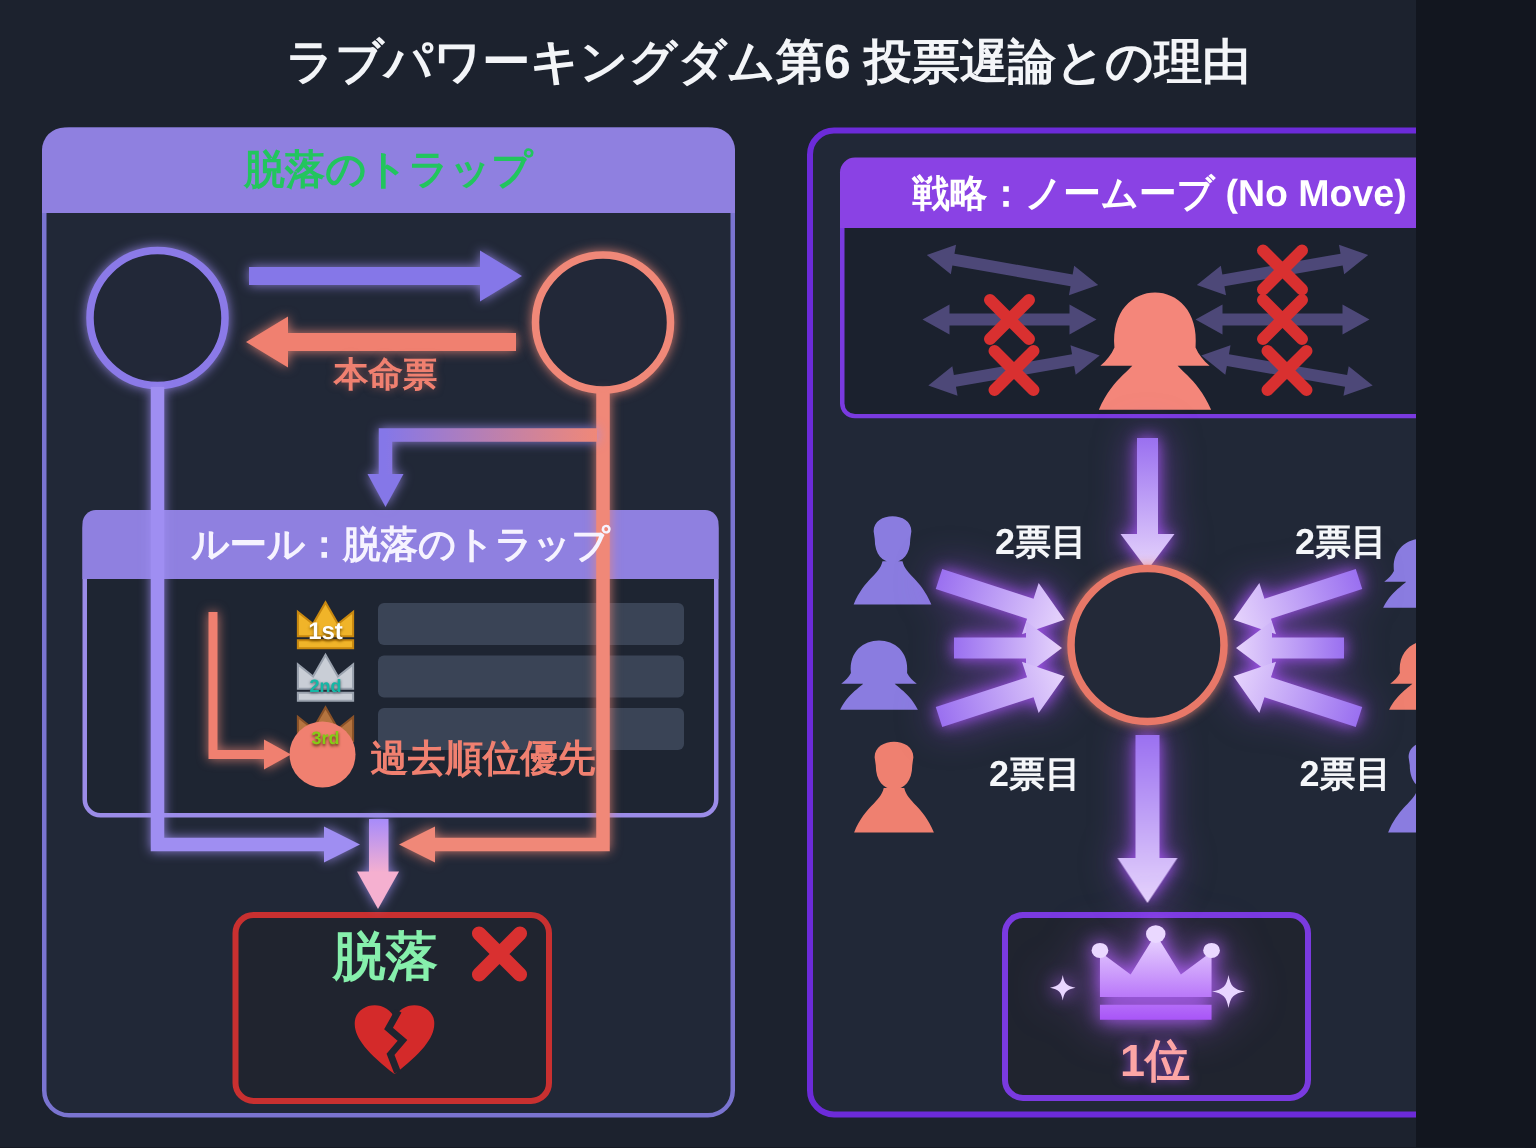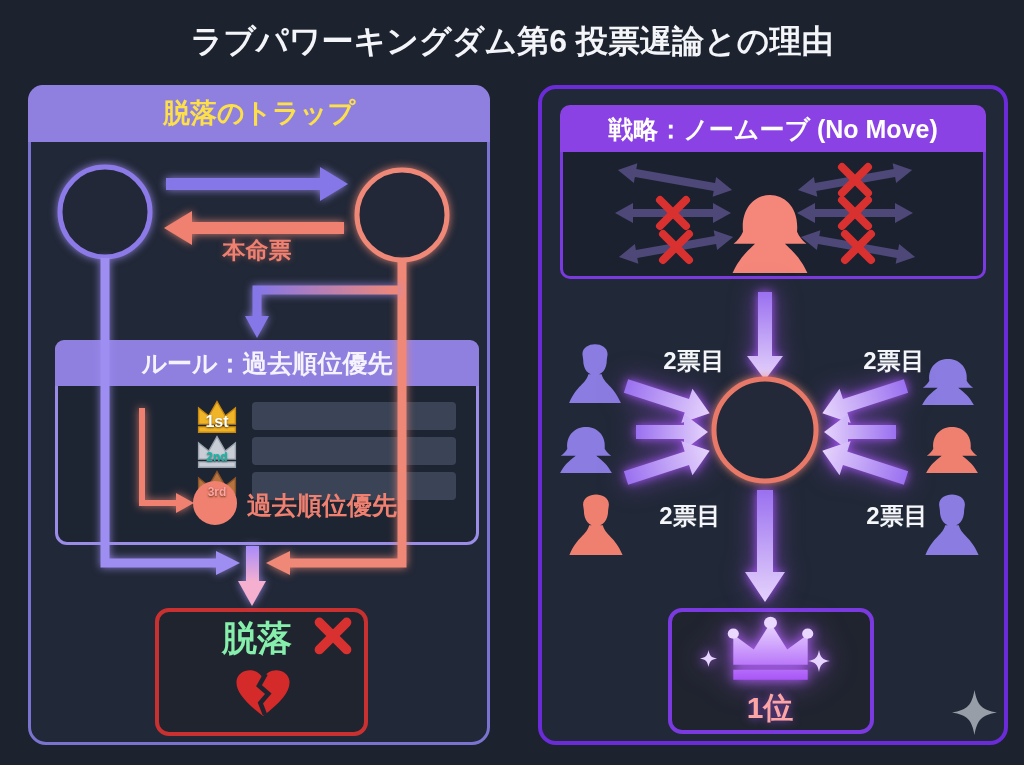--- a/index.html
+++ b/index.html
@@ -1,17 +1,17 @@
 <!DOCTYPE html>
 <html><head>
 <meta charset="utf-8">
 <style>
   html,body{margin:0;padding:0;background:#12161f;}
   .canvas{
-    position:relative;width:1024px;height:765px;overflow:hidden;
+    position:relative;width:944px;height:765px;overflow:hidden;
     background:#1c222e;
     font-family:"Liberation Sans","DejaVu Sans",sans-serif;
   }
   .abs{position:absolute;}
   .ctr{transform:translate(-50%,-50%);white-space:nowrap;}
   .txt{position:absolute;font-weight:bold;}
   
   .panel-left{left:28px;top:85px;width:462px;height:660px;background:#212837;
     border:3px solid #7a74d0;border-radius:18px;box-sizing:border-box;}
   .panel-left-header{left:28px;top:85px;width:462px;height:57px;background:#8f80e0;
@@ -210,29 +210,29 @@
         <circle cx="90" cy="21" r="6" fill="#ead8ff"></circle>
       </g>
       <use href="#spark" transform="translate(700,650) scale(0.17)" fill="#e8d5ff"></use>
       <use href="#spark" transform="translate(808,650) scale(0.22)" fill="#e8d5ff"></use>
     </g>
     <use href="#spark" transform="translate(952,690) scale(0.45)" fill="#989ea8"></use>
   </svg>
 
   <div class="txt ctr" style="left:512px;top:42px;font-size:32px;color:#f3f5f8;">ラブパワーキングダム第6 投票遅論との理由</div>
 
-  <div class="txt ctr" style="left:259px;top:113px;font-size:27px;color:#fde047;">脱落のトラップ</div>
+  <div class="txt ctr" style="left:259px;top:113px;font-size:27px;color:#22c55e;">脱落のトラップ</div>
 
   <div class="txt ctr" style="left:257px;top:250px;font-size:23px;color:#f08070;text-shadow:0 0 6px rgba(240,128,112,.5);">本命票</div>
 
-  <div class="txt ctr" style="left:267px;top:363px;font-size:25px;color:#f6f3ff;">ルール：過去順位優先</div>
+  <div class="txt ctr" style="left:267px;top:363px;font-size:25px;color:#f6f3ff;">ルール：脱落のトラップ</div>
 
   <div class="txt ctr" style="left:217px;top:422px;font-size:16px;color:#fff;text-shadow:0 1px 2px #7a5200;">1st</div>
   <div class="txt ctr" style="left:217px;top:457px;font-size:12px;color:#14b8a6;text-shadow:0 1px 2px #4a515c;">2nd</div>
-  <div class="txt ctr" style="left:217px;top:492px;font-size:12px;color:#fca5a5;text-shadow:0 1px 2px #5c3412;">3rd</div>
+  <div class="txt ctr" style="left:217px;top:492px;font-size:12px;color:#84cc16;text-shadow:0 1px 2px #5c3412;">3rd</div>
 
   <div class="txt" style="left:247px;top:489px;font-size:25px;color:#f08070;">過去順位優先</div>
 
   <div class="txt ctr" style="left:257px;top:638px;font-size:35px;color:#86efac;">脱落</div>
 
   <div class="txt ctr" style="left:773px;top:129px;font-size:25px;color:#ffffff;">戦略：ノームーブ (No Move)</div>
 
   <div class="txt ctr" style="left:694px;top:361px;font-size:24px;color:#f4f6f9;">2票目</div>
   <div class="txt ctr" style="left:894px;top:361px;font-size:24px;color:#f4f6f9;">2票目</div>
   <div class="txt ctr" style="left:690px;top:516px;font-size:24px;color:#f4f6f9;">2票目</div>

